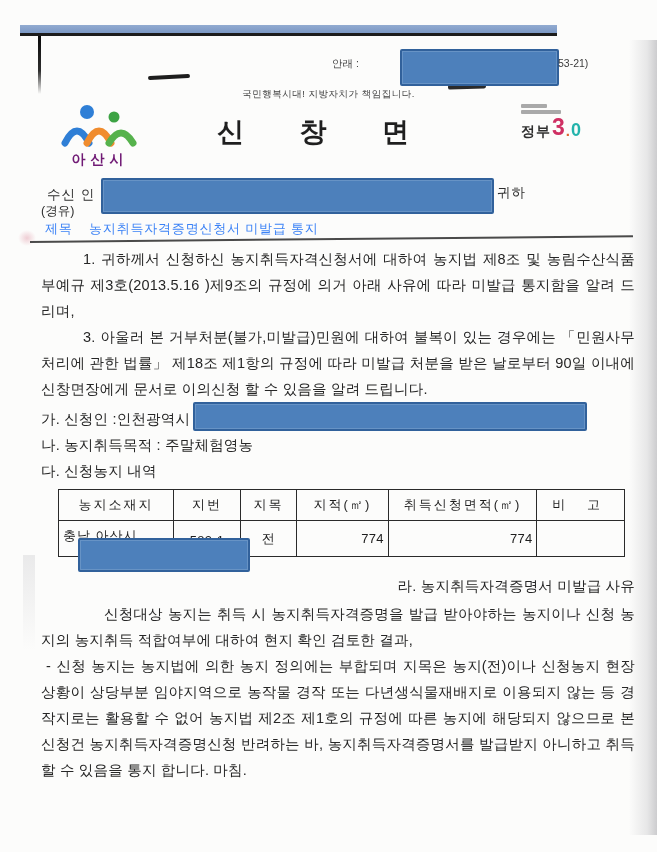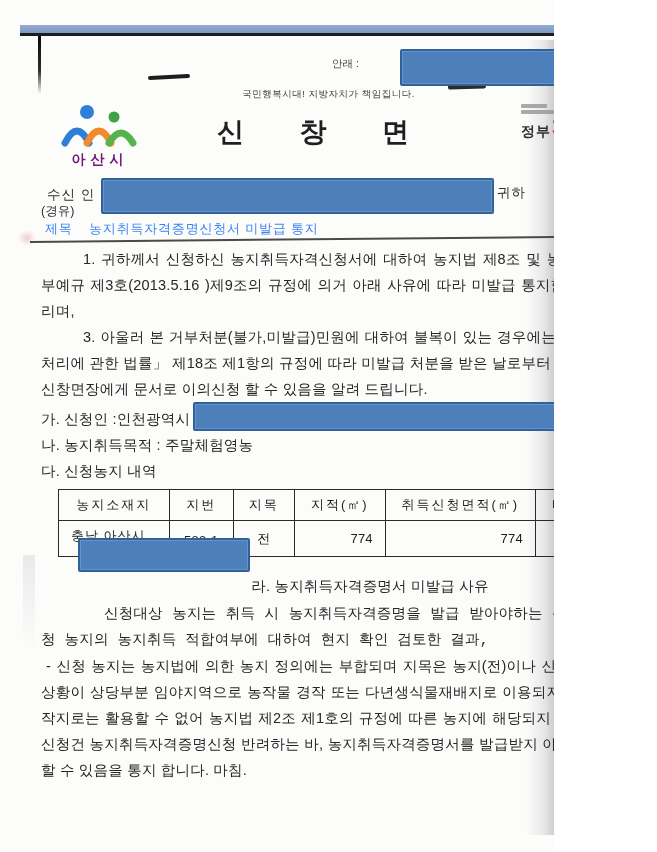--- a/index.html
+++ b/index.html
@@ -1,16 +1,16 @@
 <!DOCTYPE html>
 <html><head>
 <meta charset="utf-8">
 <style>
   html,body{margin:0;padding:0;background:#ffffff;}
-  .page{position:relative;width:554px;height:852px;background:#fcfcfb;overflow:hidden;
+  .page{position:relative;width:657px;height:852px;background:#fcfcfb;overflow:hidden;
         font-family:"Liberation Sans","DejaVu Sans",sans-serif;color:#2d2d2d;}
   
   .top-band{position:absolute;left:20px;top:25px;width:537px;height:8px;
             background:linear-gradient(#92abd1,#7b98c4);border-bottom:3px solid #1c1c1c;}
   .left-line{position:absolute;left:38px;top:36px;width:3px;height:58px;
              background:linear-gradient(#0a0a0a,#2e2e2e 60%,rgba(60,60,60,0));}
   .pen-dash{position:absolute;left:148px;top:75px;width:42px;height:4px;background:#1d1d1d;
             border-radius:2px;transform:rotate(-3deg);}
   .ink-smudge{position:absolute;left:448px;top:84px;width:38px;height:5px;background:#2b2b2b;
               border-radius:2px;transform:rotate(-2deg);}
@@ -54,31 +54,31 @@
   .rule{position:absolute;left:30px;top:241px;width:603px;border-top:2px solid #4a4a4a;
         transform:rotate(-.55deg);transform-origin:left center;}
   
   .content{position:absolute;left:41px;top:246px;width:594px;font-size:14.5px;line-height:26px;
            text-align:justify;color:#262626;letter-spacing:.2px;word-break:break-all;}
   .content p{margin:0;}
   .indent{text-indent:42px;}
   .item{margin-left:34px;text-align:left;white-space:nowrap;}
   .tbl-wrap{position:relative;margin:5px 0 0 17px;width:567px;}
   table.farm{border-collapse:collapse;width:100%;font-size:13px;color:#1e1e1e;}
-  table.farm th,table.farm td{border:1.8px solid #2a2a2a;padding:2px 12px;}
+  table.farm th,table.farm td{border:1.8px solid #2a2a2a;padding:2px 4px;}
   table.farm th{font-weight:normal;letter-spacing:2px;height:22px;text-align:center;white-space:nowrap;}
   table.farm th.note{letter-spacing:9px;}
   table.farm td{height:31px;}
   td.loc{vertical-align:top;text-align:left;letter-spacing:1px;padding-left:8px;padding-top:3px;}
   td.jibun{text-align:center;vertical-align:bottom;padding-bottom:8px;}
   td.cat{text-align:center;}
   td.num1{text-align:right;padding-right:20px;}
   td.num2{text-align:right;padding-right:40px;}
-  .ra-line{margin:16px 0 2px 64px !important;text-align:center;white-space:nowrap;}
-  .reason1{text-indent:63px;font-family:Liberation Mono, monospace;}
+  .ra-line{margin:16px 0 2px 64px !important;text-align:right;white-space:nowrap;}
+  .reason1{text-indent:63px;}
   .reason2{text-indent:5px;}
 </style>
 </head>
 <body>
 
 <div class="page">
 
   <div class="top-band"></div>
   <div class="left-line"></div>
   <div class="pen-dash"></div>

